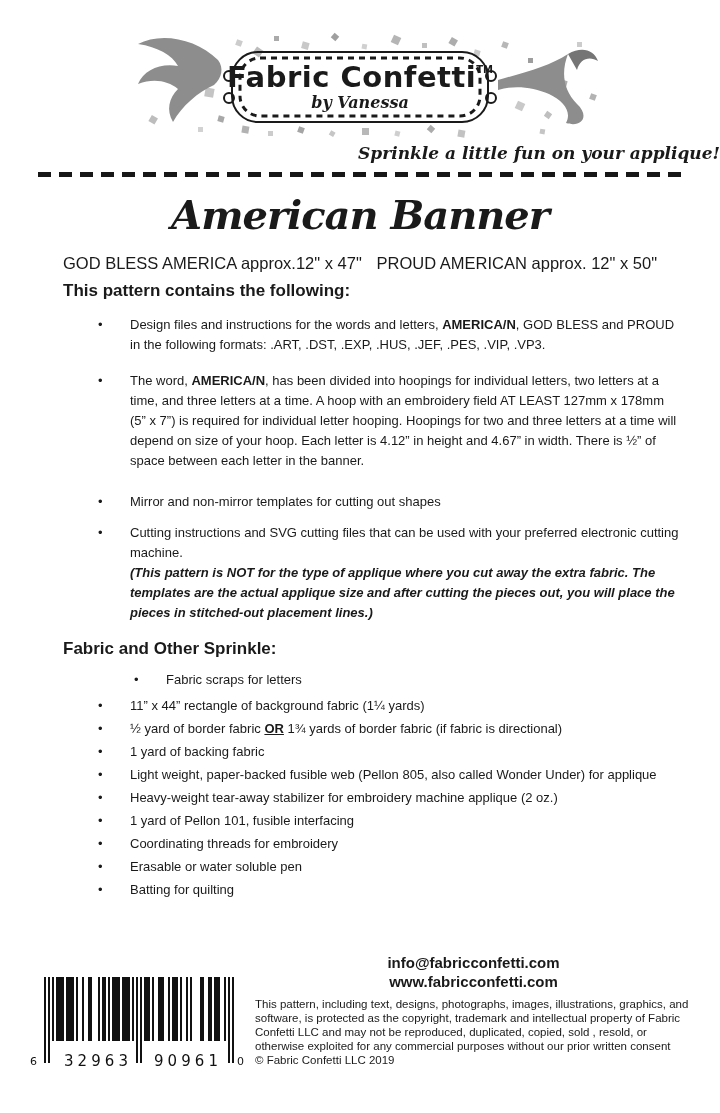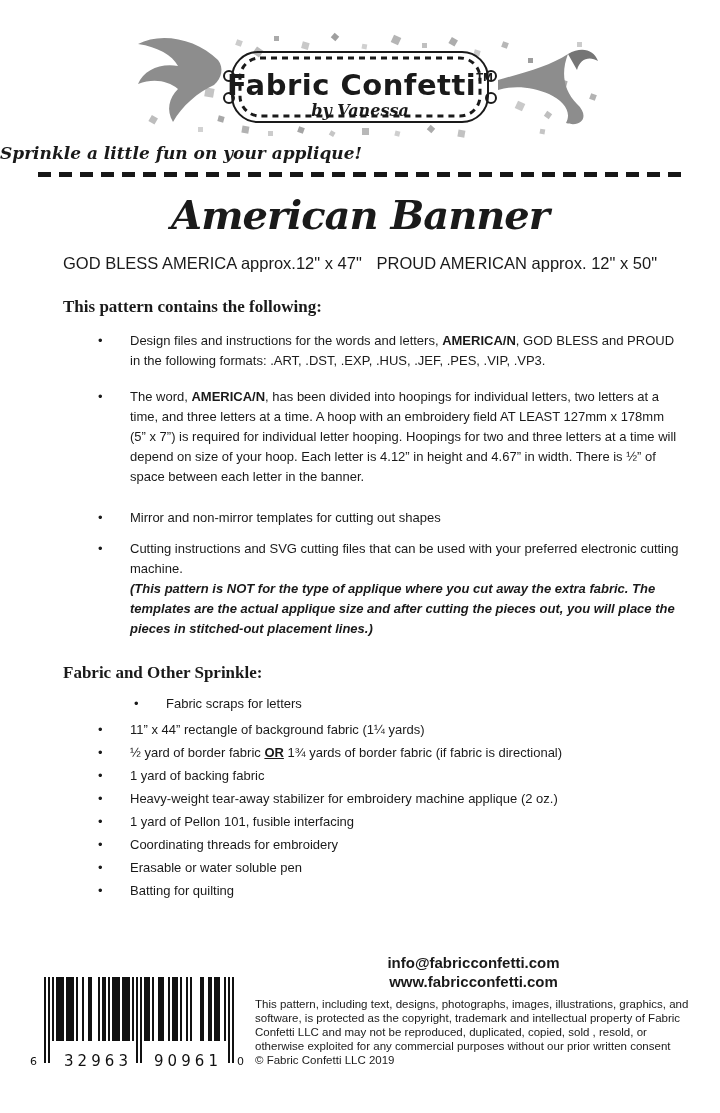--- a/index.html
+++ b/index.html
@@ -2,37 +2,37 @@
 <html><head>
 <meta charset="utf-8">
 <style>
   html,body{margin:0;padding:0;background:#e8e8e8;}
   .page{width:720px;height:1113px;position:relative;overflow:hidden;margin:0 auto;
         background:#ffffff;color:#1a1a1a;font-family:"Liberation Sans",sans-serif;}
 
   
   .brand-header{position:relative;height:108px;margin-top:30px;}
   .logo-art{position:absolute;left:0;top:0;width:720px;height:108px;}
-  .logo-text{position:absolute;left:0;right:0;top:8px;text-align:center;}
+  .logo-text{position:absolute;left:0;right:0;top:0;text-align:center;}
   .brand-name{margin-top:30px;font-weight:700;font-size:29px;letter-spacing:.5px;
               font-family:"DejaVu Sans",sans-serif;}
   .tm{font-size:10px;vertical-align:14px;font-weight:700;letter-spacing:0;}
   .byline{font:italic 700 16px "DejaVu Serif",serif;margin-top:-1px;}
-  .tagline{text-align:left;font:italic 700 17px "DejaVu Serif",serif;margin-top:5px;}
+  .tagline{text-align:right;font:italic 700 17px "DejaVu Serif",serif;margin-top:5px;}
   .dashed-rule{height:5px;margin:9px 38px 0;
         background:repeating-linear-gradient(90deg,#171717 0 13px,transparent 13px 21px);}
 
   
   .page-title{text-align:center;font:italic 700 40px "DejaVu Serif",serif;
               margin:14px 16px 0;letter-spacing:-1px;}
   .sizes-row{display:flex;justify-content:space-between;margin:16px 63px 0;
              font-size:16.5px;}
 
   
-  .section-heading{font-size:17px;font-weight:700;margin:24px 0 0 63px;font-family:Liberation Serif, serif;}
+  .section-heading{font-size:17px;font-weight:700;margin:8px 0 0 63px;}
   ul{list-style:none;margin:14px 0 0;padding:0;font-size:13px;line-height:20px;}
   li{position:relative;padding:0 40px 0 130px;}
   li::before{content:"\2022";position:absolute;left:98px;top:0;}
   .contains-list li{margin-bottom:16px;}
   .contains-list li.gap-lg{margin-bottom:21px;}
   .contains-list li.gap-sm{margin-bottom:11px;}
   .note{display:block;font-style:italic;font-weight:700;}
   .materials-list{margin-top:11px;line-height:20px;}
   .materials-list li{margin-bottom:3px;padding-right:4px;}
   .materials-list li.first{margin-bottom:6px;margin-left:36px;}
@@ -131,20 +131,21 @@
     </ul>
   </section>
 
   <section>
     <h2 class="section-heading">Fabric and Other Sprinkle:</h2>
     <ul class="materials-list">
       <li class="first"><span>Fabric scraps for letters</span></li>
       <li><span>11” x 44” rectangle of background fabric (1¼ yards)</span></li>
       <li><span>½ yard of border fabric </span><b class="u">OR</b><span> 1¾ yards of border fabric (if fabric is directional)</span></li>
       <li><span>1 yard of backing fabric</span></li>
+      <li><span>Light weight, paper-backed fusible web (Pellon 805, also called Wonder Under) for applique</span></li>
       <li><span>Heavy-weight tear-away stabilizer for embroidery machine applique (2 oz.)</span></li>
       <li><span>1 yard of Pellon 101, fusible interfacing</span></li>
       <li><span>Coordinating threads for embroidery</span></li>
       <li><span>Erasable or water soluble pen</span></li>
       <li><span>Batting for quilting</span></li>
     </ul>
   </section>
 
   <footer class="page-footer">
     <div class="contact-block">

